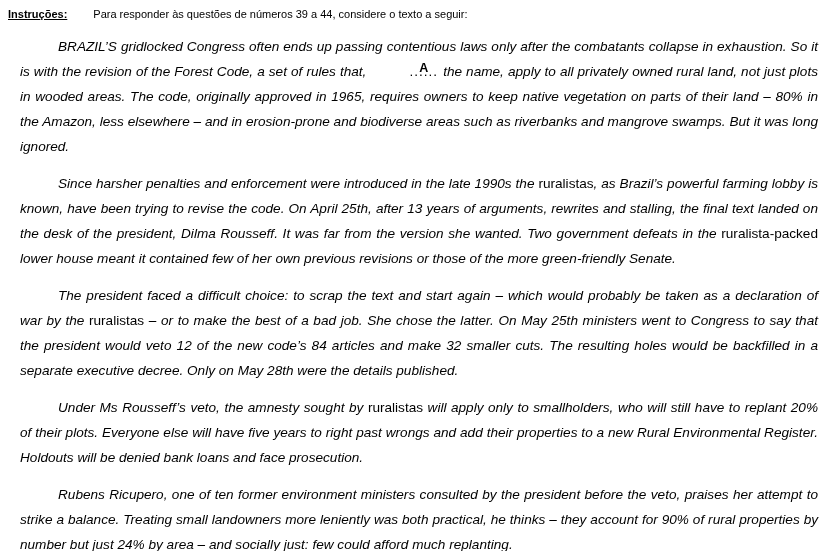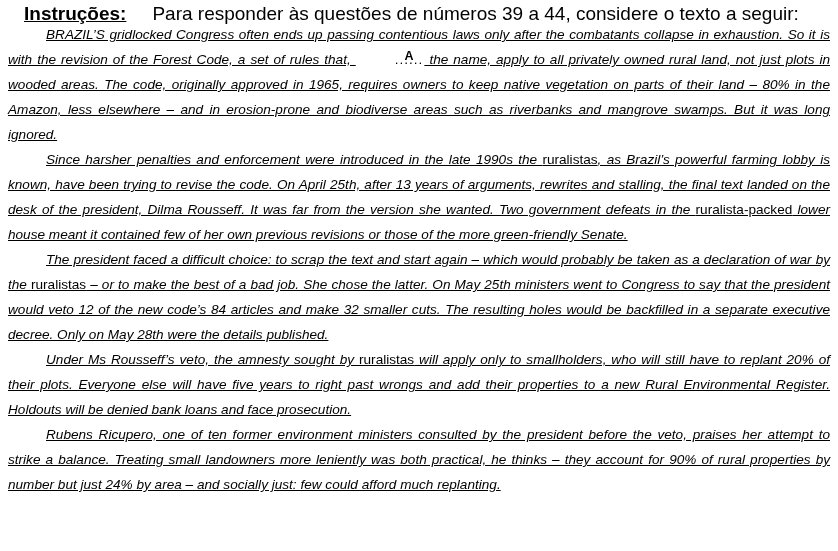--- a/index.html
+++ b/index.html
@@ -11,24 +11,23 @@
     width: 838px;
     height: 551px;
     overflow: hidden;
     color: #000000;
     font-family: "Liberation Sans", sans-serif;
   }
   .page {
     padding: 6px 8px 0 8px;
   }
   .instructions {
-    font-size: 19px;
+    font-size: 11px;
     line-height: 16px;
     white-space: nowrap;
-    margin-left: 16px;
   }
   .instructions .label {
     font-weight: bold;
     text-decoration: underline;
   }
   .instructions .text {
     margin-left: 26px;
   }
   .doc-title {
     font-family: "Liberation Sans", sans-serif;
@@ -39,22 +38,21 @@
     margin: 27px 0 18px 0;
   }
   .body-text {
     font-size: 13.6px;
   }
   .para {
     font-style: italic;
     line-height: 25px;
     text-align: justify;
     text-indent: 38px;
-    margin: 0;
-    text-decoration: underline;
+    margin: 12px;
   }
   .run-i { font-style: italic; }
   .run-u { font-style: normal; }
   .blank {
     font-style: normal;
     display: inline-block;
     position: relative;
     padding: 0 1px;
   }
   .blank .letter {

